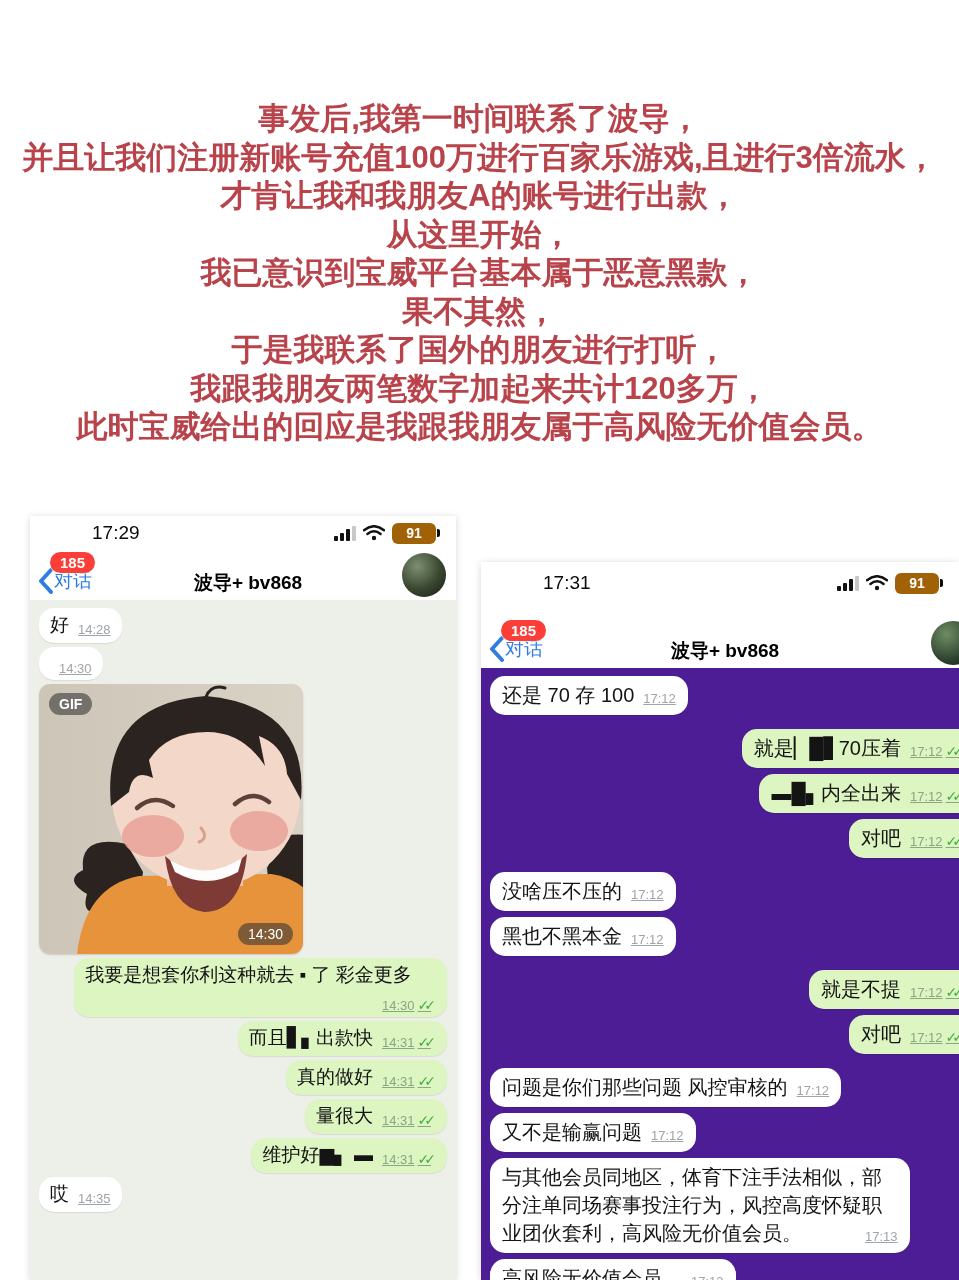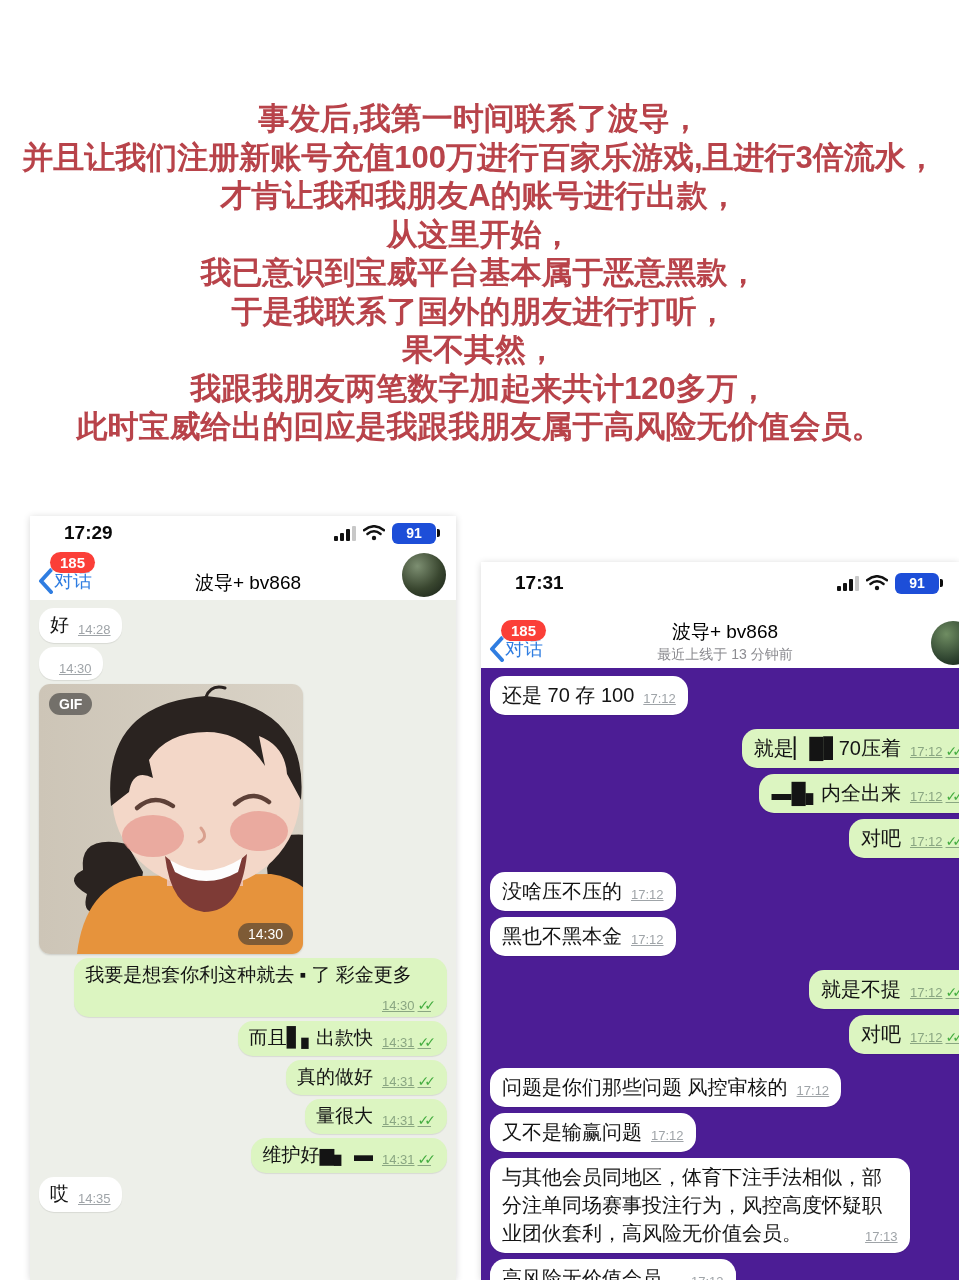--- a/index.html
+++ b/index.html
@@ -16,43 +16,43 @@
   .phone{
     position:absolute;background:#fff;overflow:hidden;
     box-shadow:0 1px 7px rgba(0,0,0,.16);
   }
   #phone-left{left:30px;top:516px;width:426px;height:764px;}
   #phone-right{left:481px;top:562px;width:478px;height:718px;}
 
   .statusbar{position:relative;display:flex;align-items:center;padding:0 16px;background:#fff;}
   #phone-left .statusbar{height:34px;}
   #phone-right .statusbar{height:42px;}
-  .sb-time{font-weight:700;font-size:19px;color:#0a0a0a;margin-left:18px;text-align:center;}
+  .sb-time{font-weight:400;font-size:19px;color:#0a0a0a;margin-left:46px;text-align:center;}
   .sb-icons{margin-left:auto;display:flex;align-items:center;gap:7px;}
   .bars{display:flex;align-items:flex-end;gap:2px;height:15px;}
   .bars span{width:4px;border-radius:1px;background:#111;display:block;}
   .bars span:nth-child(1){height:5px;}
   .bars span:nth-child(2){height:8px;}
   .bars span:nth-child(3){height:12px;}
   .bars span:nth-child(4){height:15px;background:#c8c8c8;}
   .bat{display:flex;align-items:center;}
-  .bat-body{min-width:36px;height:21px;background:#1d4ed8;border-radius:6px;color:#fff;
+  .bat-body{min-width:36px;height:21px;background:#a16207;border-radius:6px;color:#fff;
     font-size:14px;font-weight:700;display:flex;align-items:center;justify-content:center;padding:0 4px;}
   .bat-nub{width:3px;height:8px;background:#0c0c0c;border-radius:0 2px 2px 0;margin-left:1px;}
 
   .navbar{position:relative;background:#fff;}
   #phone-left .navbar{height:50px;}
   #phone-right .navbar{height:64px;}
   .back{position:absolute;left:8px;bottom:6px;display:flex;align-items:center;cursor:pointer;}
   .chev{width:15px;height:26px;}
   .back-label{color:#2f7de1;font-size:19px;margin-left:1px;}
   .badge{position:absolute;top:-16px;left:12px;background:#fb3f38;color:#fff;font-size:15px;
     font-weight:700;padding:2px 10px;border-radius:13px;box-shadow:0 0 0 1px rgba(255,255,255,.6);}
   .nav-center{position:absolute;left:70px;right:60px;bottom:4px;text-align:center;}
-  .nav-title{font-weight:400;font-size:19px;color:#000;white-space:nowrap;margin-top:8px;}
+  .nav-title{font-weight:700;font-size:19px;color:#000;white-space:nowrap;margin-top:8px;}
   .nav-sub{font-size:14px;color:#8b8b90;margin-top:1px;white-space:nowrap;}
   .avatar{position:absolute;bottom:3px;width:44px;height:44px;border-radius:50%;}
   #phone-left .avatar{right:10px;background:radial-gradient(circle at 35% 30%,#7d8f72,#39462f 55%,#1d261b 90%);}
   #phone-right .avatar{right:-16px;background:radial-gradient(circle at 35% 30%,#6f8d62,#2f4430 60%,#17251a 90%);}
 
   .chat{position:absolute;left:0;right:0;bottom:0;padding:8px 9px;box-sizing:border-box;
     display:flex;flex-direction:column;overflow:hidden;}
   #phone-left .chat{top:84px;background:#edefe9;gap:4px;}
   #phone-right .chat{top:106px;background:#4c1d95;gap:6px;}
 
@@ -80,22 +80,22 @@
 </style>
 </head>
 <body>
 
 <div class="headline" style="color: rgb(184, 67, 74);">
     <div>事发后,我第一时间联系了波导，</div>
     <div>并且让我们注册新账号充值100万进行百家乐游戏,且进行3倍流水，</div>
     <div>才肯让我和我朋友A的账号进行出款，</div>
     <div>从这里开始，</div>
     <div>我已意识到宝威平台基本属于恶意黑款，</div>
+    <div>果不其然，</div>
     <div>于是我联系了国外的朋友进行打听，</div>
-    <div>果不其然，</div>
     <div>我跟我朋友两笔数字加起来共计120多万，</div>
     <div>此时宝威给出的回应是我跟我朋友属于高风险无价值会员。</div>
   </div>
 
 <div class="phone" id="phone-left">
   <div class="statusbar">
     <div class="sb-time">17:29</div>
     <div class="sb-icons">
       <div class="bars">
           <span></span>
@@ -237,21 +237,20 @@
   <div class="navbar">
     <div class="back">
       <svg class="chev" viewBox="0 0 15 26">
         <path d="M13 2 L3 13 L13 24" fill="none" stroke="#2f7de1" stroke-width="4" stroke-linecap="round" stroke-linejoin="round"></path>
       </svg>
       <span class="back-label">对话</span>
       <span class="badge">185</span>
     </div>
     <div class="nav-center">
       <div class="nav-title">波导+ bv868</div>
-      <div class="nav-sub">最近上线于 13 分钟前</div>
     </div>
     <div class="avatar"></div>
   </div>
   <div class="chat">
       <div class="msg-row in">
         <div class="bubble"><span class="btext">还是 70  存 100</span><span class="meta">
             <span>17:12</span>
           </span></div>
       </div>
       <div class="msg-row out cut gap">

